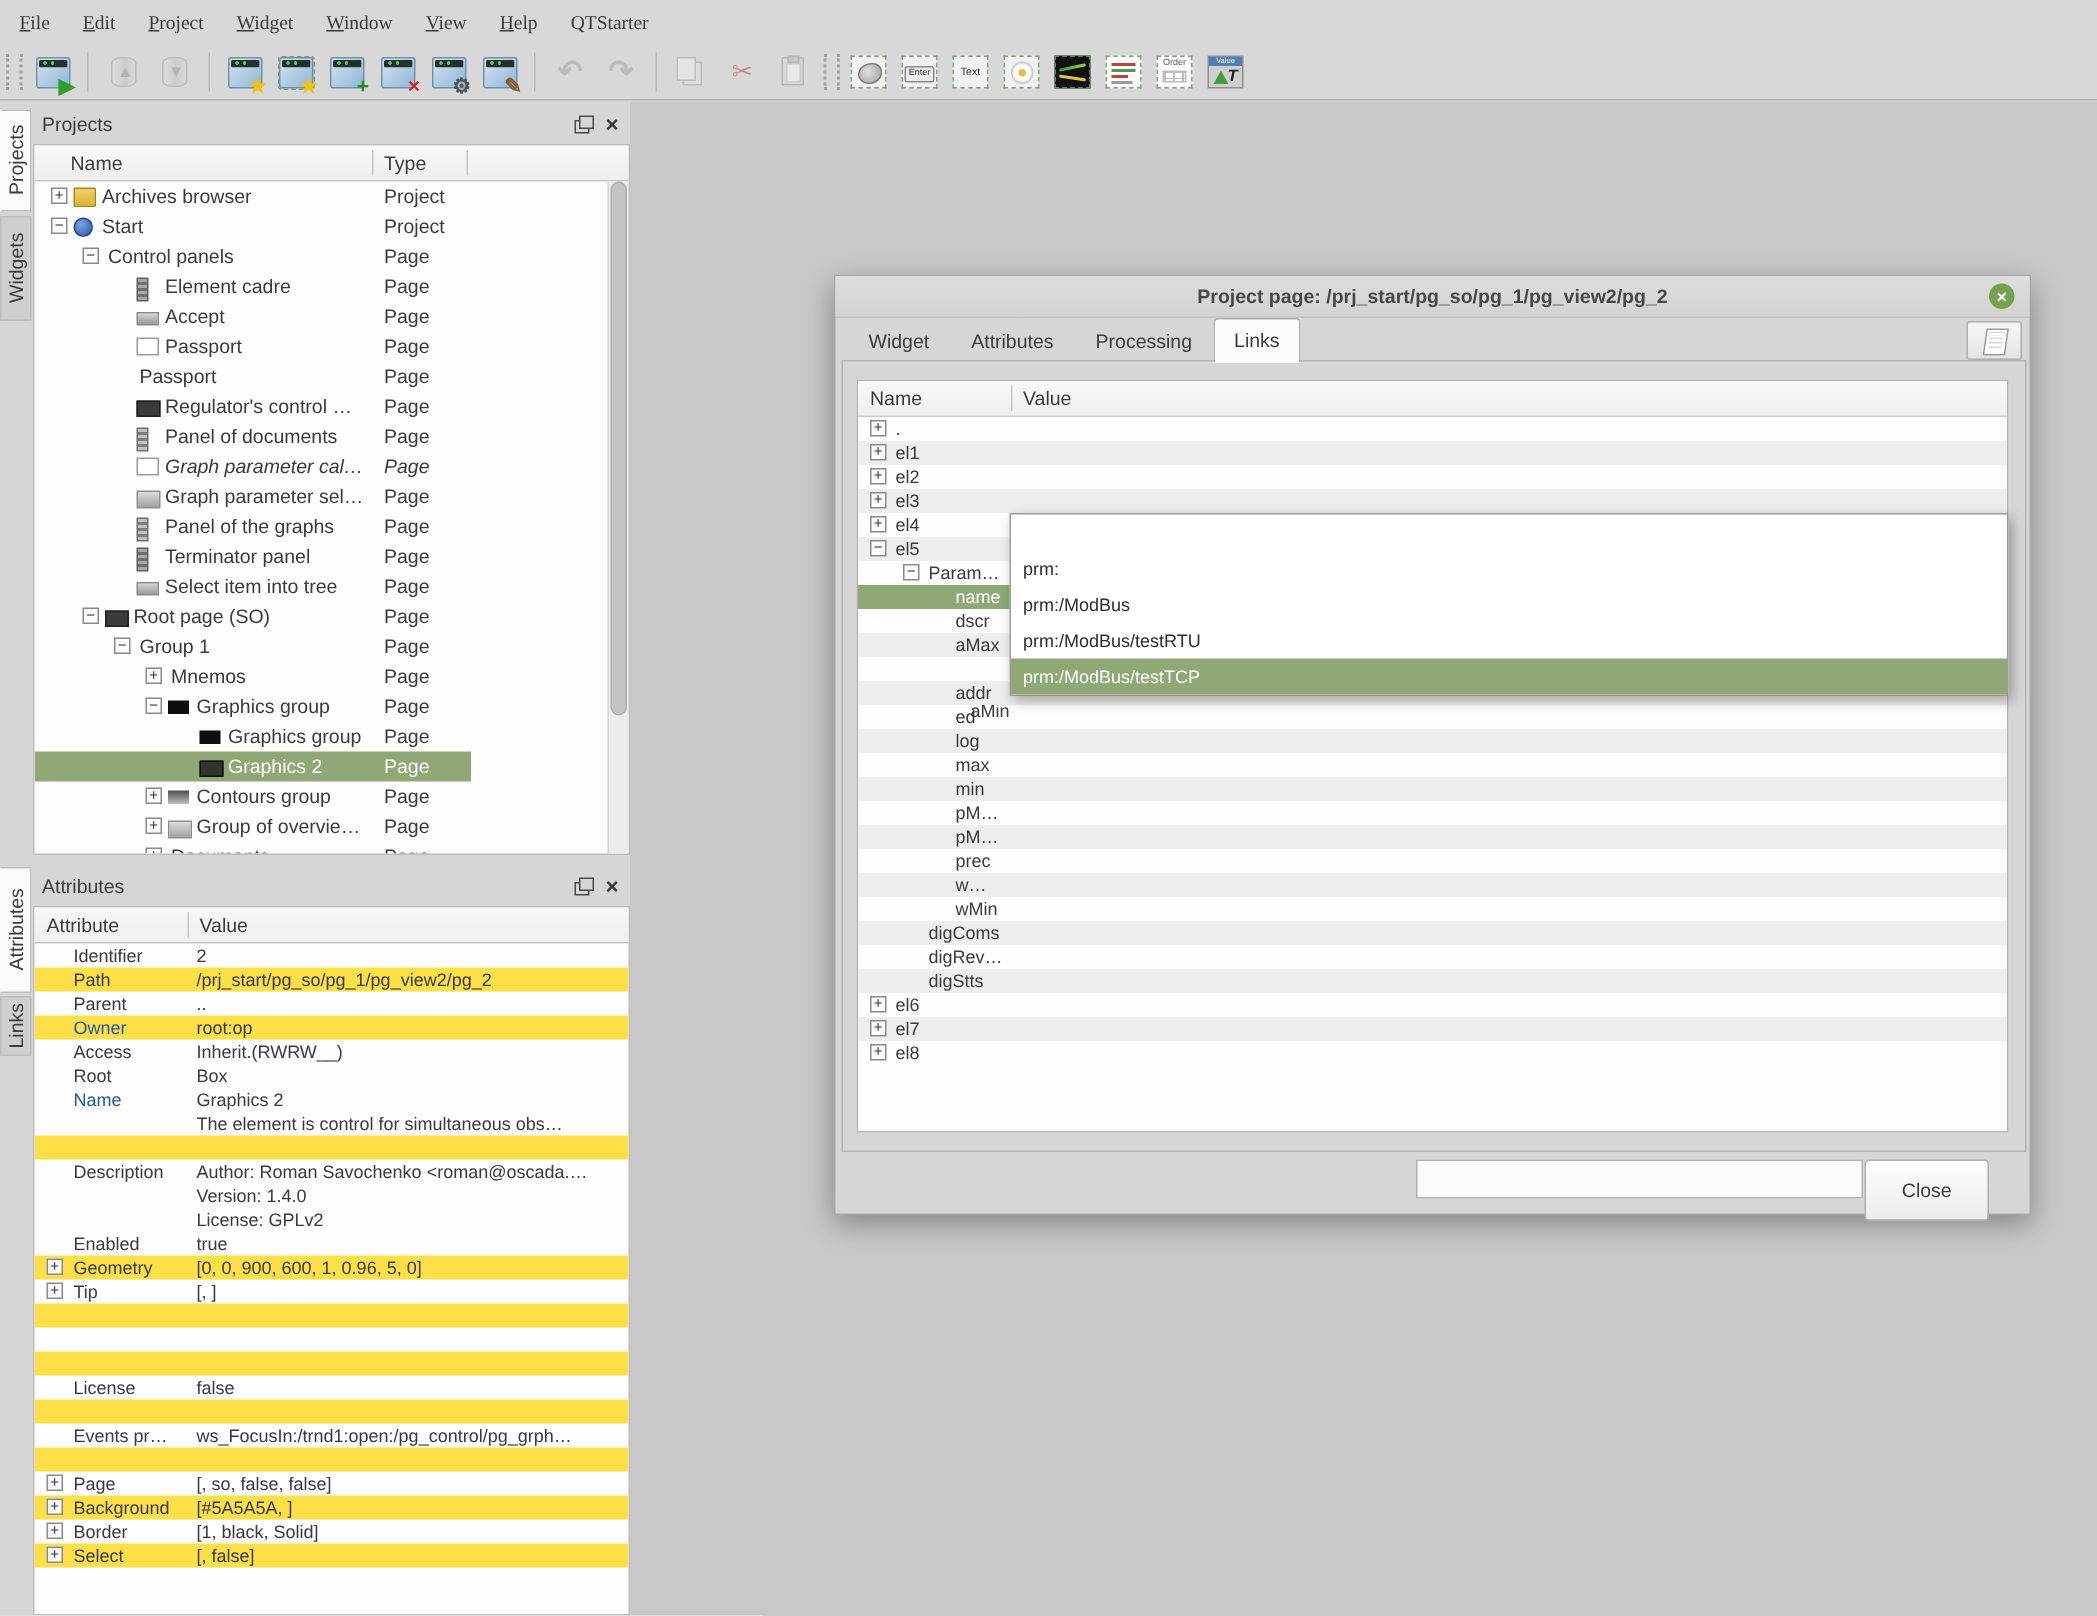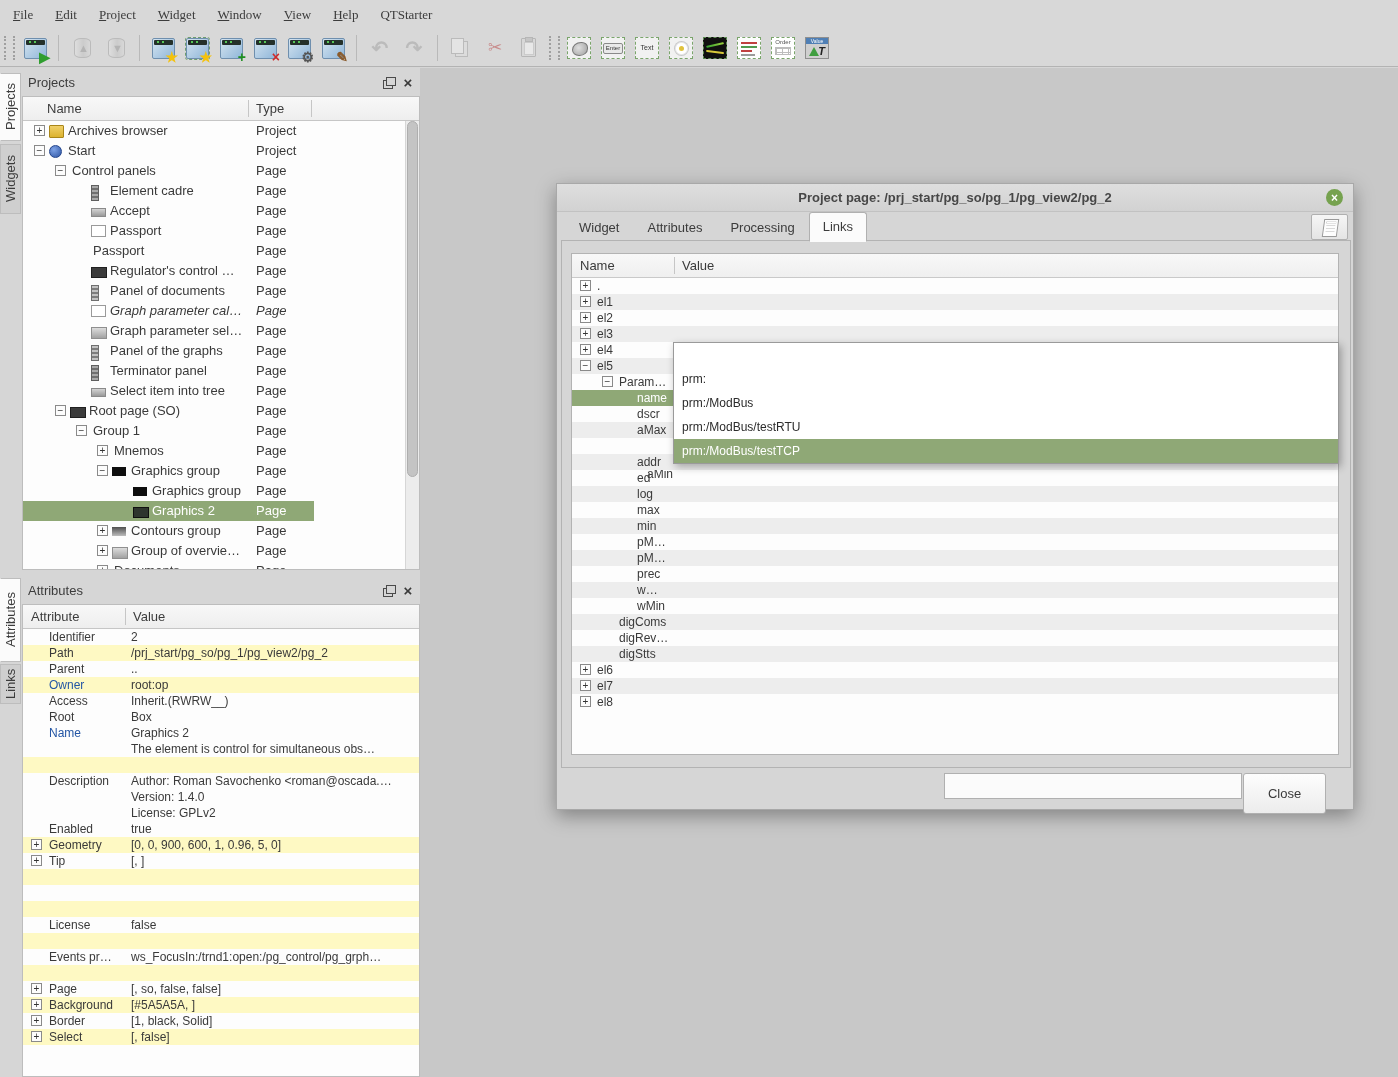--- a/index.html
+++ b/index.html
@@ -95,21 +95,21 @@
   .ti-stripes{width:6px;height:14px;background:repeating-linear-gradient(to bottom,#c2c2c2 0 2px,#7d7d7d 2px 4px);border:1px solid #6f6f6f;}
   .ti-rect-gray{width:14px;height:10px;margin-top:2px;background:linear-gradient(#dcdcdc,#a2a2a2);border:1px solid #8f8f8f;}
   .ti-rect-black{width:14px;height:9px;margin-top:2px;background:#0e0e0e;}
   .ti-rect-dark2{width:14px;height:9px;margin-top:2px;background:#2e352e;border:1px solid #101010;}
   .ti-rect-grad{width:14px;height:9px;margin-top:2px;background:linear-gradient(#4f4f4f,#bdbdbd);}
   .vscroll{position:absolute;right:0;top:24px;width:13px;bottom:0;background:#ececec;border-left:1px solid #d6d6d6;}
   .vthumb{position:absolute;left:1px;right:1px;top:0;height:356px;background:#c4c4c4;border:1px solid #aeaeae;border-radius:6px;box-sizing:border-box;}
 
   
   .arow{position:absolute;left:0;right:0;height:16px;font-size:12px;}
-  .arow.shade{background:#fef9c3;}
+  .arow.shade{background:#fde047;}
   .arow .a{position:absolute;left:26px;top:1px;white-space:nowrap;}
   .arow .a.blue{color:#2456a5;}
   .arow .v{position:absolute;left:108px;top:1px;white-space:nowrap;}
   .arow .exp{top:2px;left:8px;}
 
   
   .mdi{position:absolute;left:420px;top:68px;width:978px;height:1009px;background:#c8c8c8;}
   .dialog{position:absolute;left:136px;top:115px;width:798px;height:627px;background:#d6d6d6;border:1px solid #a8a8a8;box-sizing:border-box;box-shadow:0 6px 18px rgba(0,0,0,.35);}
   .dlg-title{position:absolute;left:0;top:0;right:0;height:27px;background:linear-gradient(#dedede,#d2d2d2);border-bottom:1px solid #c2c2c2;}
   .dlg-title .t{display:block;text-align:center;font-size:13px;font-weight:bold;color:#474747;line-height:27px;white-space:nowrap;}

